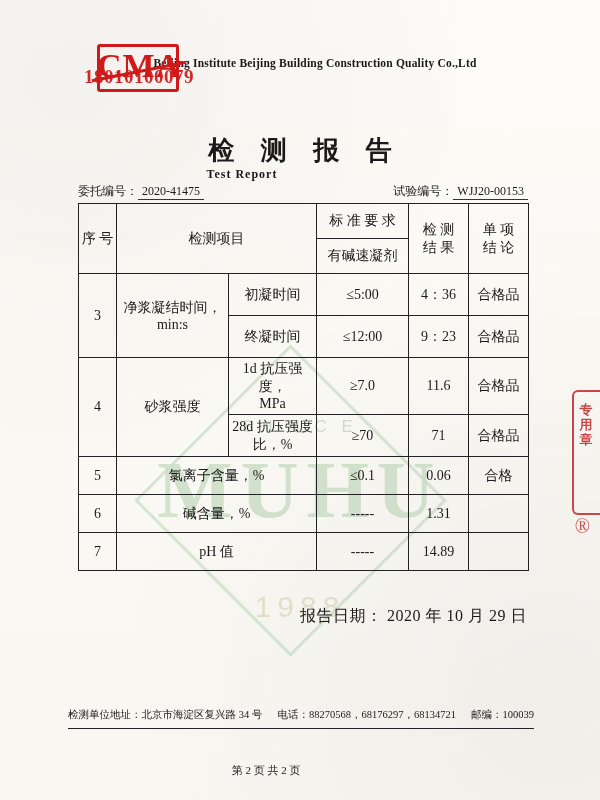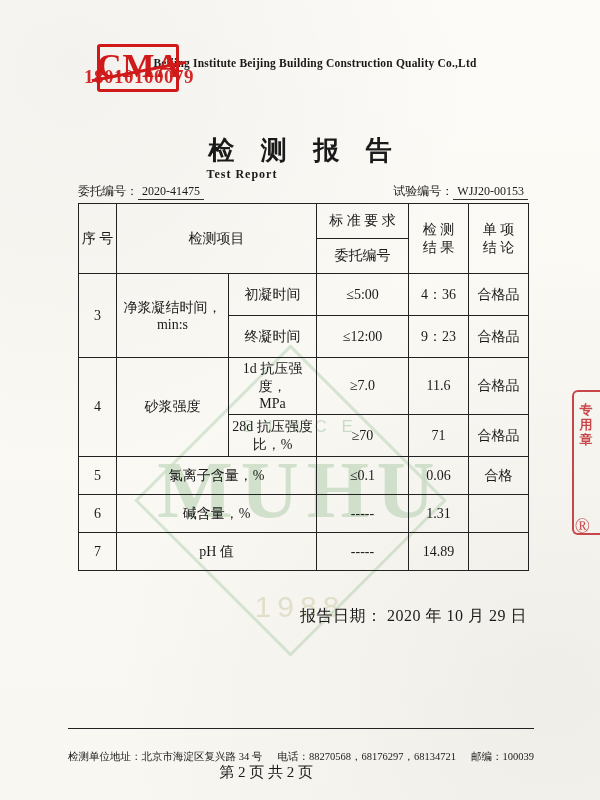--- a/index.html
+++ b/index.html
@@ -100,21 +100,21 @@
     color: #cfc9a6;
     font-family: "Liberation Sans", sans-serif;
   }
 
   
   .side-stamp {
     position: absolute;
     right: 0;
     top: 390px;
     width: 30px;
-    height: 145px;
+    height: 125px;
     color: #c1272d;
     opacity: .85;
     pointer-events: none;
   }
   .side-stamp .ss-box {
     position: absolute;
     inset: 0 0 0 2px;
     border: 2px solid #c1272d;
     border-right: none;
     border-radius: 6px 0 0 6px;
@@ -292,34 +292,34 @@
   .footer-rule {
     position: absolute;
     left: 68px;
     top: 728px;
     width: 466px;
     border-top: 1px solid #222;
   }
   .footer {
     position: absolute;
     left: 68px;
-    top: 750px;
+    top: 708px;
     width: 466px;
     font-size: 10.5px;
     display: flex;
     justify-content: space-between;
     align-items: baseline;
   }
   .page-no {
     position: absolute;
     left: 0;
     top: 763px;
     width: 532px;
     text-align: center;
-    font-size: 15px;
+    font-size: 11px;
   }
 </style>
 </head>
 <body>
 
 <div class="paper"></div>
 
 <div class="watermark">
   <div class="wm-diamond"></div>
   <div class="wm-since">S I N C E</div>
@@ -372,21 +372,21 @@
       <td rowspan="2">
         <div>检 测</div>
         <div>结 果</div>
       </td>
       <td rowspan="2">
         <div>单 项</div>
         <div>结 论</div>
       </td>
     </tr>
     <tr>
-      <td class="th-tall">委托编号</td>
+      <td class="th-tall">有碱速凝剂</td>
     </tr>
 
     <tr class="row-h">
       <td rowspan="2">3</td>
       <td rowspan="2" class="left-pad">
         <div>净浆凝结时间，</div>
         <div>min:s</div>
       </td>
       <td>初凝时间</td>
       <td>≤5:00</td>

